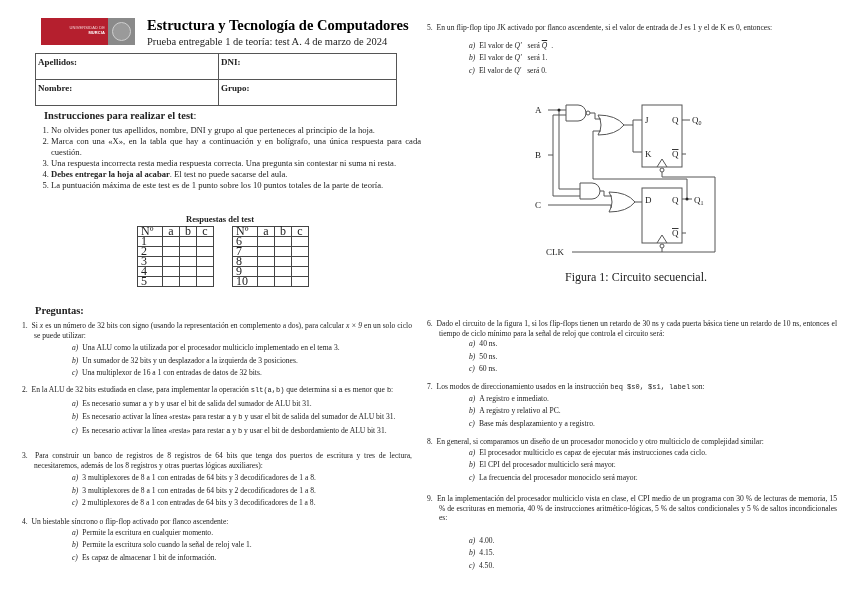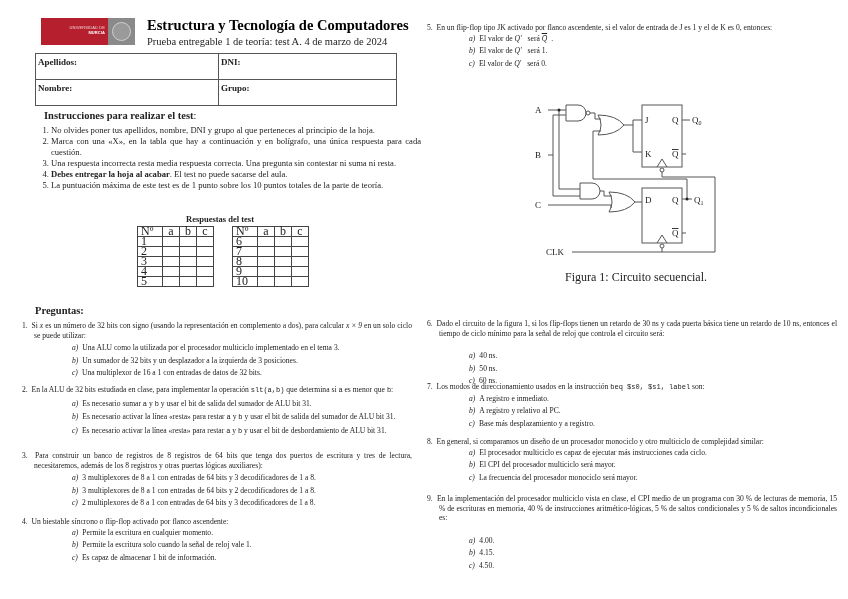--- a/index.html
+++ b/index.html
@@ -182,21 +182,21 @@
 
 <div class="q" style="left:22px; top:517px; width:390px;">
   <span class="stem"><span>4.</span>&nbsp;&nbsp;<span>Un biestable síncrono o flip-flop activado por flanco ascendente:</span></span>
   <span class="opt" style="margin-top:1px"><i>a)</i><span>Permite la escritura en cualquier momento.</span></span>
   <span class="opt"><i>b)</i><span>Permite la escritura solo cuando la señal de reloj vale 1.</span></span>
   <span class="opt"><i>c)</i><span>Es capaz de almacenar 1 bit de información.</span></span>
 </div>
 
 <div class="q" style="left:427px; top:23px; width:410px;">
   <span class="stem"><span>5.</span>&nbsp;&nbsp;<span>En un flip-flop tipo JK activado por flanco ascendente, si el valor de entrada de J es 1 y el de K es 0, entonces:</span></span>
-  <span class="opt" style="margin-top:1px;padding-left:42px"><i>a)</i><span>El valor de </span><i>Q'</i><span> será </span><i style="text-decoration:overline">Q̄</i><span>.</span></span>
+  <span class="opt" style="margin-top:8px;padding-left:42px"><i>a)</i><span>El valor de </span><i>Q'</i><span> será </span><i style="text-decoration:overline">Q̄</i><span>.</span></span>
   <span class="opt" style="padding-left:42px"><i>b)</i><span>El valor de </span><i>Q'</i><span> será 1.</span></span>
   <span class="opt" style="padding-left:42px"><i>c)</i><span>El valor de </span><i>Q'</i><span> será 0.</span></span>
 </div>
 
 <svg class="abs" style="left:520px; top:95px;" width="210" height="170" viewBox="0 0 210 170">
   <g stroke="#555" stroke-width="1" fill="none">
 
     <line x1="28" y1="15" x2="46" y2="15"></line>
 
     <line x1="28" y1="60" x2="33" y2="60"></line>
@@ -267,21 +267,21 @@
     <text x="125" y="108">D</text>
     <text x="152" y="108">Q</text>
     <text x="152" y="141" style="text-decoration:overline">Q</text>
     <text x="174" y="108"><tspan>Q</tspan><tspan font-size="6" dy="2">1</tspan></text>
   </g>
 </svg>
 <div class="abs fig-cap">Figura 1: Circuito secuencial.</div>
 
 <div class="q" style="left:427px; top:319px; width:410px;">
   <span class="stem"><span>6.</span>&nbsp;&nbsp;<span>Dado el circuito de la figura 1, si los flip-flops tienen un retardo de 30 ns y cada puerta básica tiene un retardo de 10 ns, entonces el tiempo de ciclo mínimo para la señal de reloj que controla el circuito será:</span></span>
-  <span class="opt" style="margin-top:13px;padding-left:42px"><i>a)</i><span>40 ns.</span></span>
+  <span class="opt" style="margin-top:1px;padding-left:42px"><i>a)</i><span>40 ns.</span></span>
   <span class="opt" style="padding-left:42px"><i>b)</i><span>50 ns.</span></span>
   <span class="opt" style="padding-left:42px"><i>c)</i><span>60 ns.</span></span>
 </div>
 
 <div class="q" style="left:427px; top:382px; width:410px;">
   <span class="stem"><span>7.</span>&nbsp;&nbsp;<span>Los modos de direccionamiento usados en la instrucción </span><span class="mono" style="white-space:pre">beq $s0, $s1, label</span><span> son:</span></span>
   <span class="opt" style="margin-top:1px;padding-left:42px"><i>a)</i><span>A registro e inmediato.</span></span>
   <span class="opt" style="padding-left:42px"><i>b)</i><span>A registro y relativo al PC.</span></span>
   <span class="opt" style="padding-left:42px"><i>c)</i><span>Base más desplazamiento y a registro.</span></span>
 </div>

